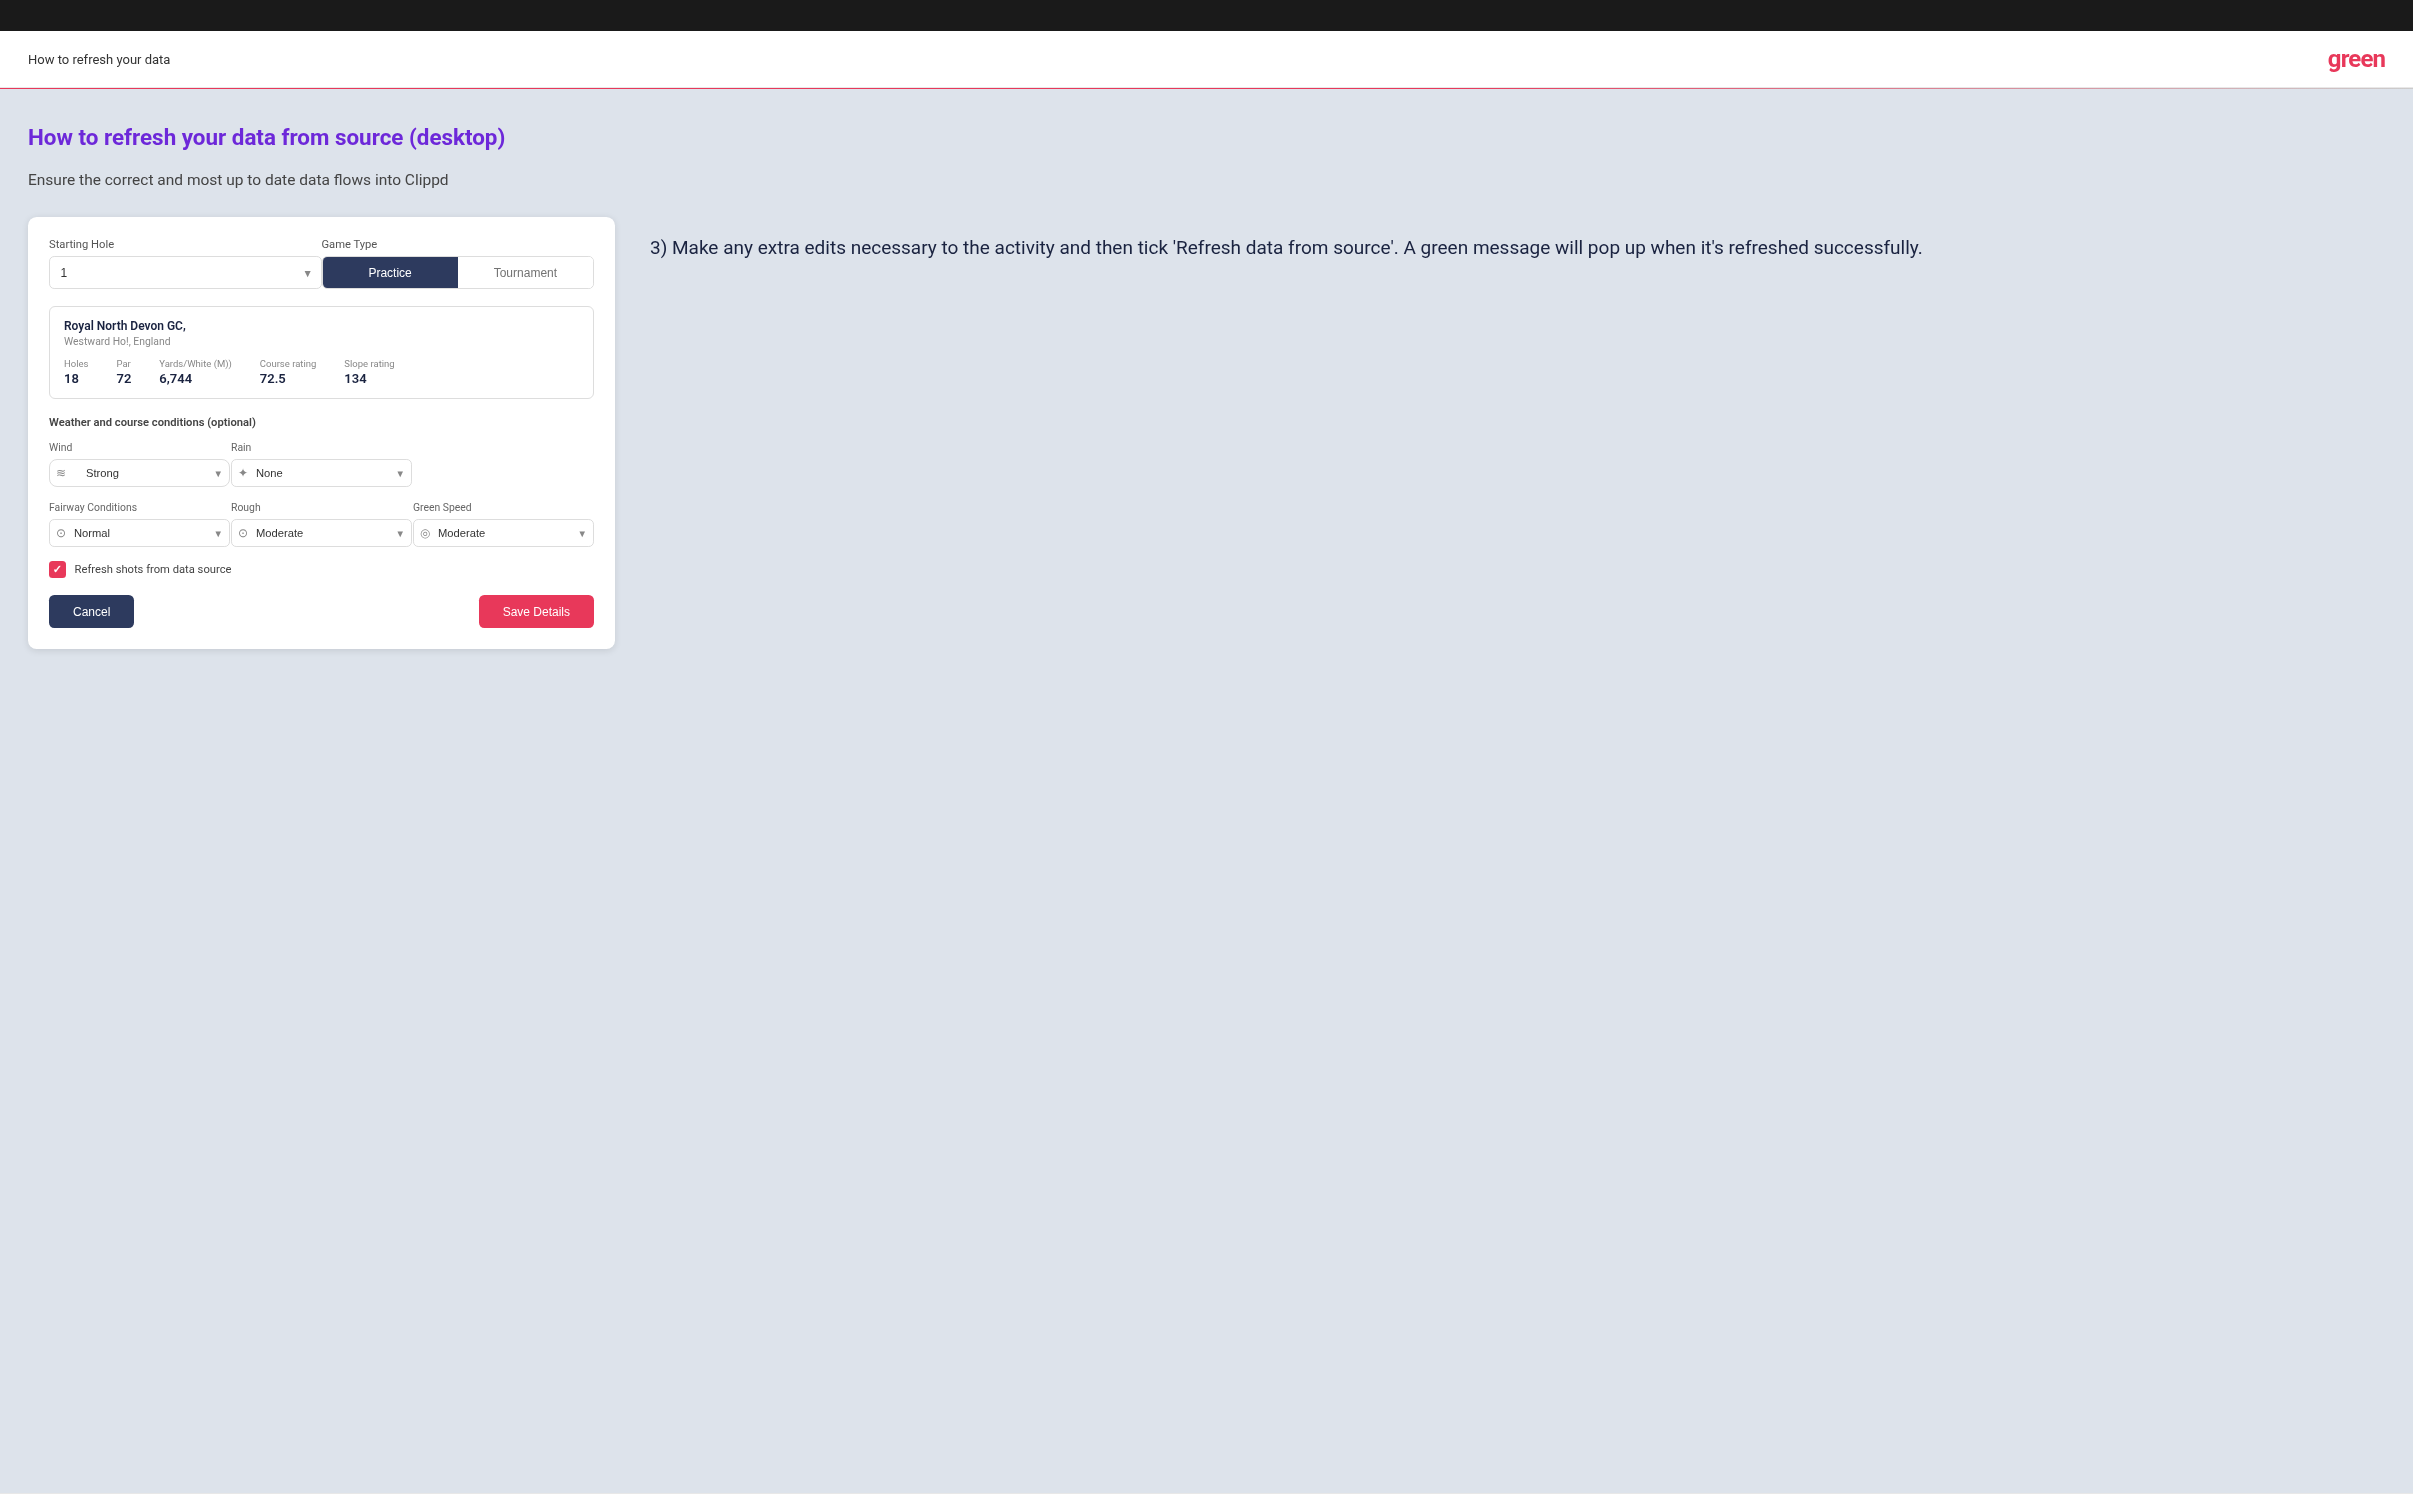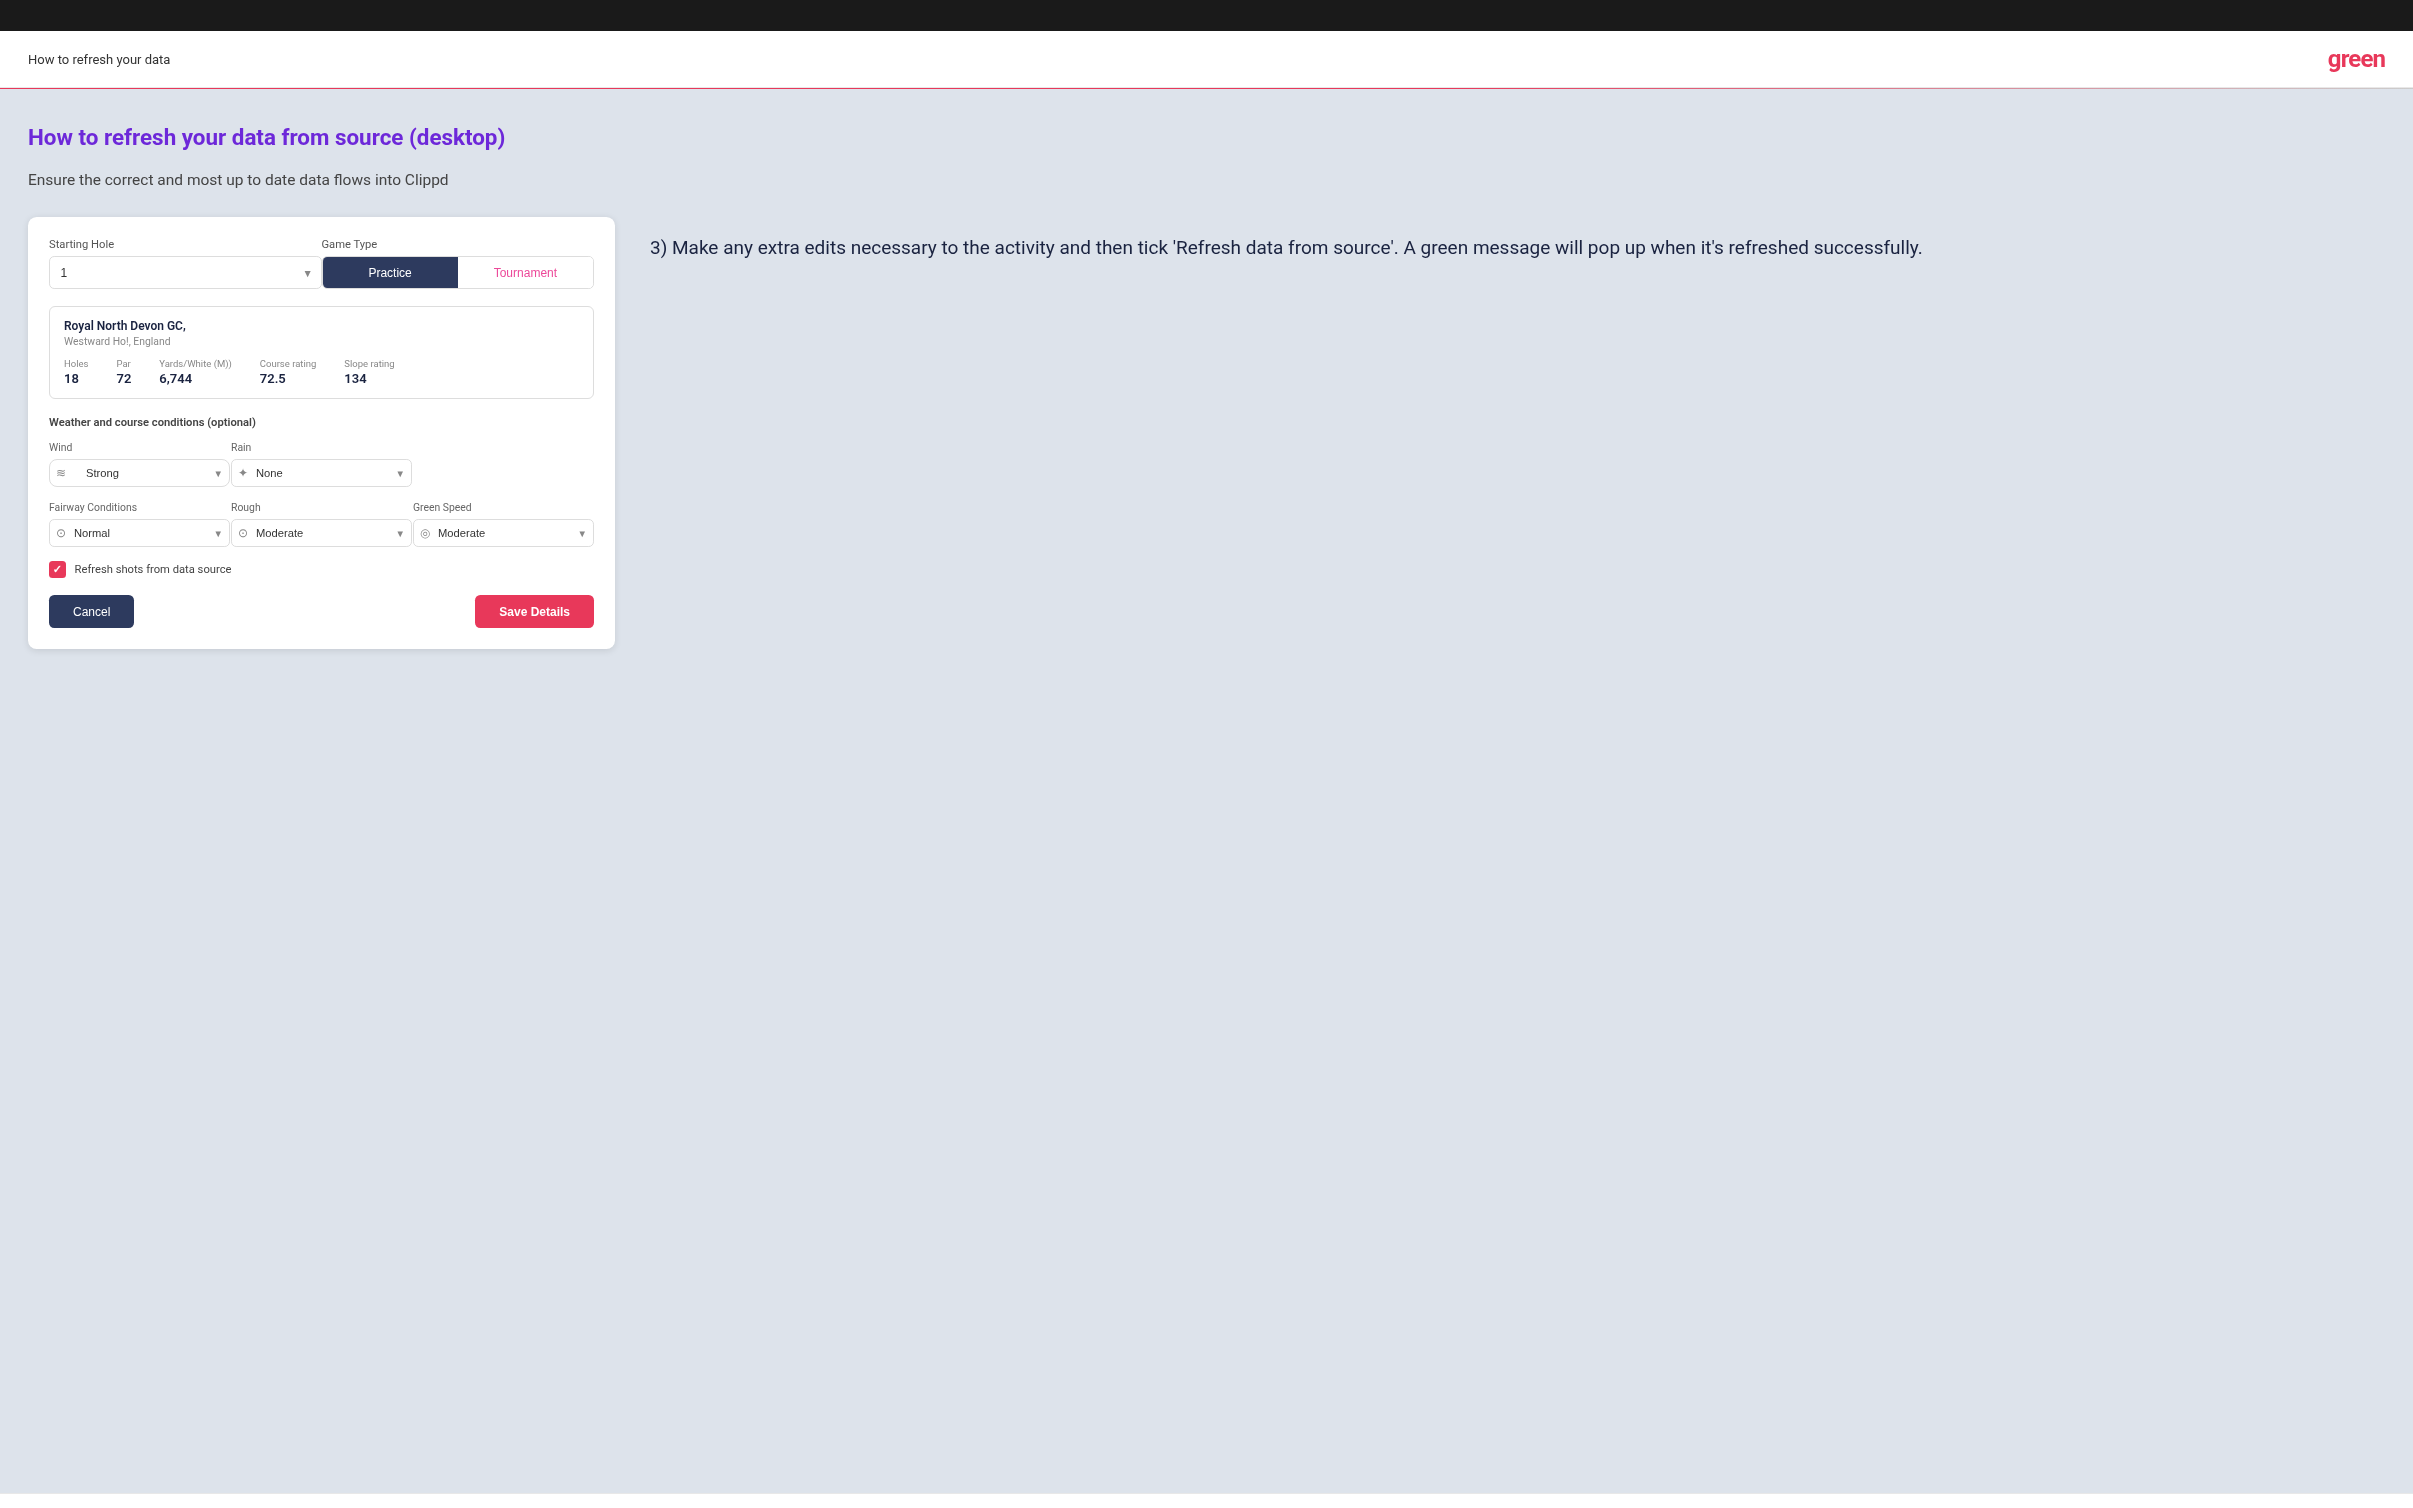--- a/index.html
+++ b/index.html
@@ -132,21 +132,21 @@
       font-weight: 500;
     }
 
     .toggle-btn.active {
       background: #2d3a5e;
       color: #fff;
     }
 
     .toggle-btn.inactive {
       background: #fff;
-      color: #ec4899;
+      color: #737373;
       text-align: center;
     }
 
     .course-info-box {
       border: 0.9px solid #ddd;
       border-radius: 6px;
       padding: 12px 14px;
       margin-bottom: 17px;
     }
 
@@ -291,21 +291,21 @@
     }
 
     .btn-save {
       background: #e8385a;
       color: #fff;
       border: none;
       border-radius: 5.2px;
       padding: 9.5px 24px;
       font-size: 12px;
       cursor: pointer;
-      font-weight: 700;
+      font-weight: 400;
     }
 
     .description-panel {
       flex: 1;
       padding-top: 17px;
     }
 
     .description-text {
       font-size: 19px;
       line-height: 1.5;

